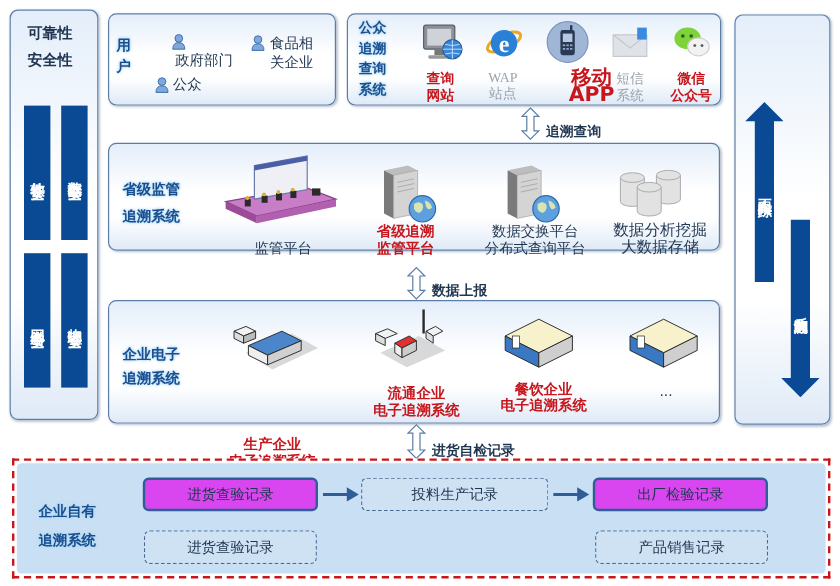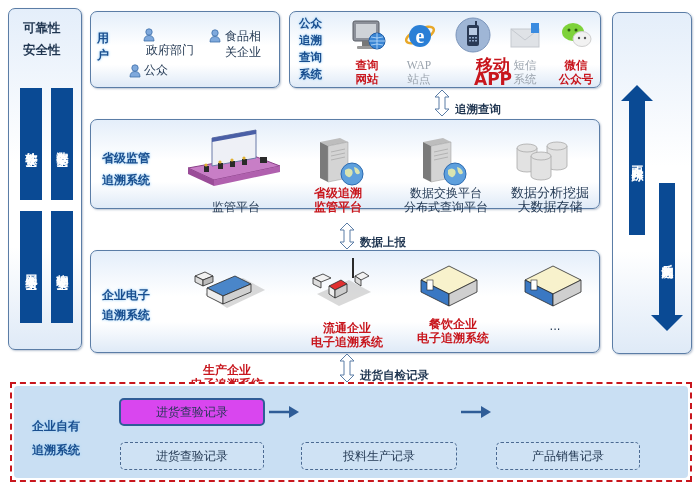--- a/index.html
+++ b/index.html
@@ -307,21 +307,22 @@
 
 <div class="bottom-box">
   <div class="bottom-inner">
     <div class="title-blue" style="left:18px;top:28px;line-height:24px;">企业自有
 追溯系统</div>
     <div class="rec solid" style="left:105px;top:12px;width:146px;">进货查验记录</div>
     <svg class="arrow-right" style="left:255px;top:19px;" width="30" height="14" viewBox="0 0 30 14">
       <line x1="0" y1="7" x2="22" y2="7" stroke="#2f5d97" stroke-width="2.5"></line>
       <polygon points="20,1 30,7 20,13" fill="#2f5d97"></polygon>
     </svg>
-    <div class="rec dashed" style="left:287px;top:12px;width:156px;margin-top:44px;">投料生产记录</div>
+    <div class="rec dashed" style="left:287px;top:12px;width:156px;">投料生产记录</div>
     <svg class="arrow-right" style="left:447px;top:19px;" width="30" height="14" viewBox="0 0 30 14">
       <line x1="0" y1="7" x2="22" y2="7" stroke="#2f5d97" stroke-width="2.5"></line>
       <polygon points="20,1 30,7 20,13" fill="#2f5d97"></polygon>
     </svg>
+    <div class="rec solid" style="left:480px;top:12px;width:146px;">出厂检验记录</div>
     <div class="rec dashed" style="left:106px;top:56px;width:144px;">进货查验记录</div>
     <div class="rec dashed" style="left:482px;top:56px;width:144px;">产品销售记录</div>
   </div>
 </div>
 
 </body></html>

